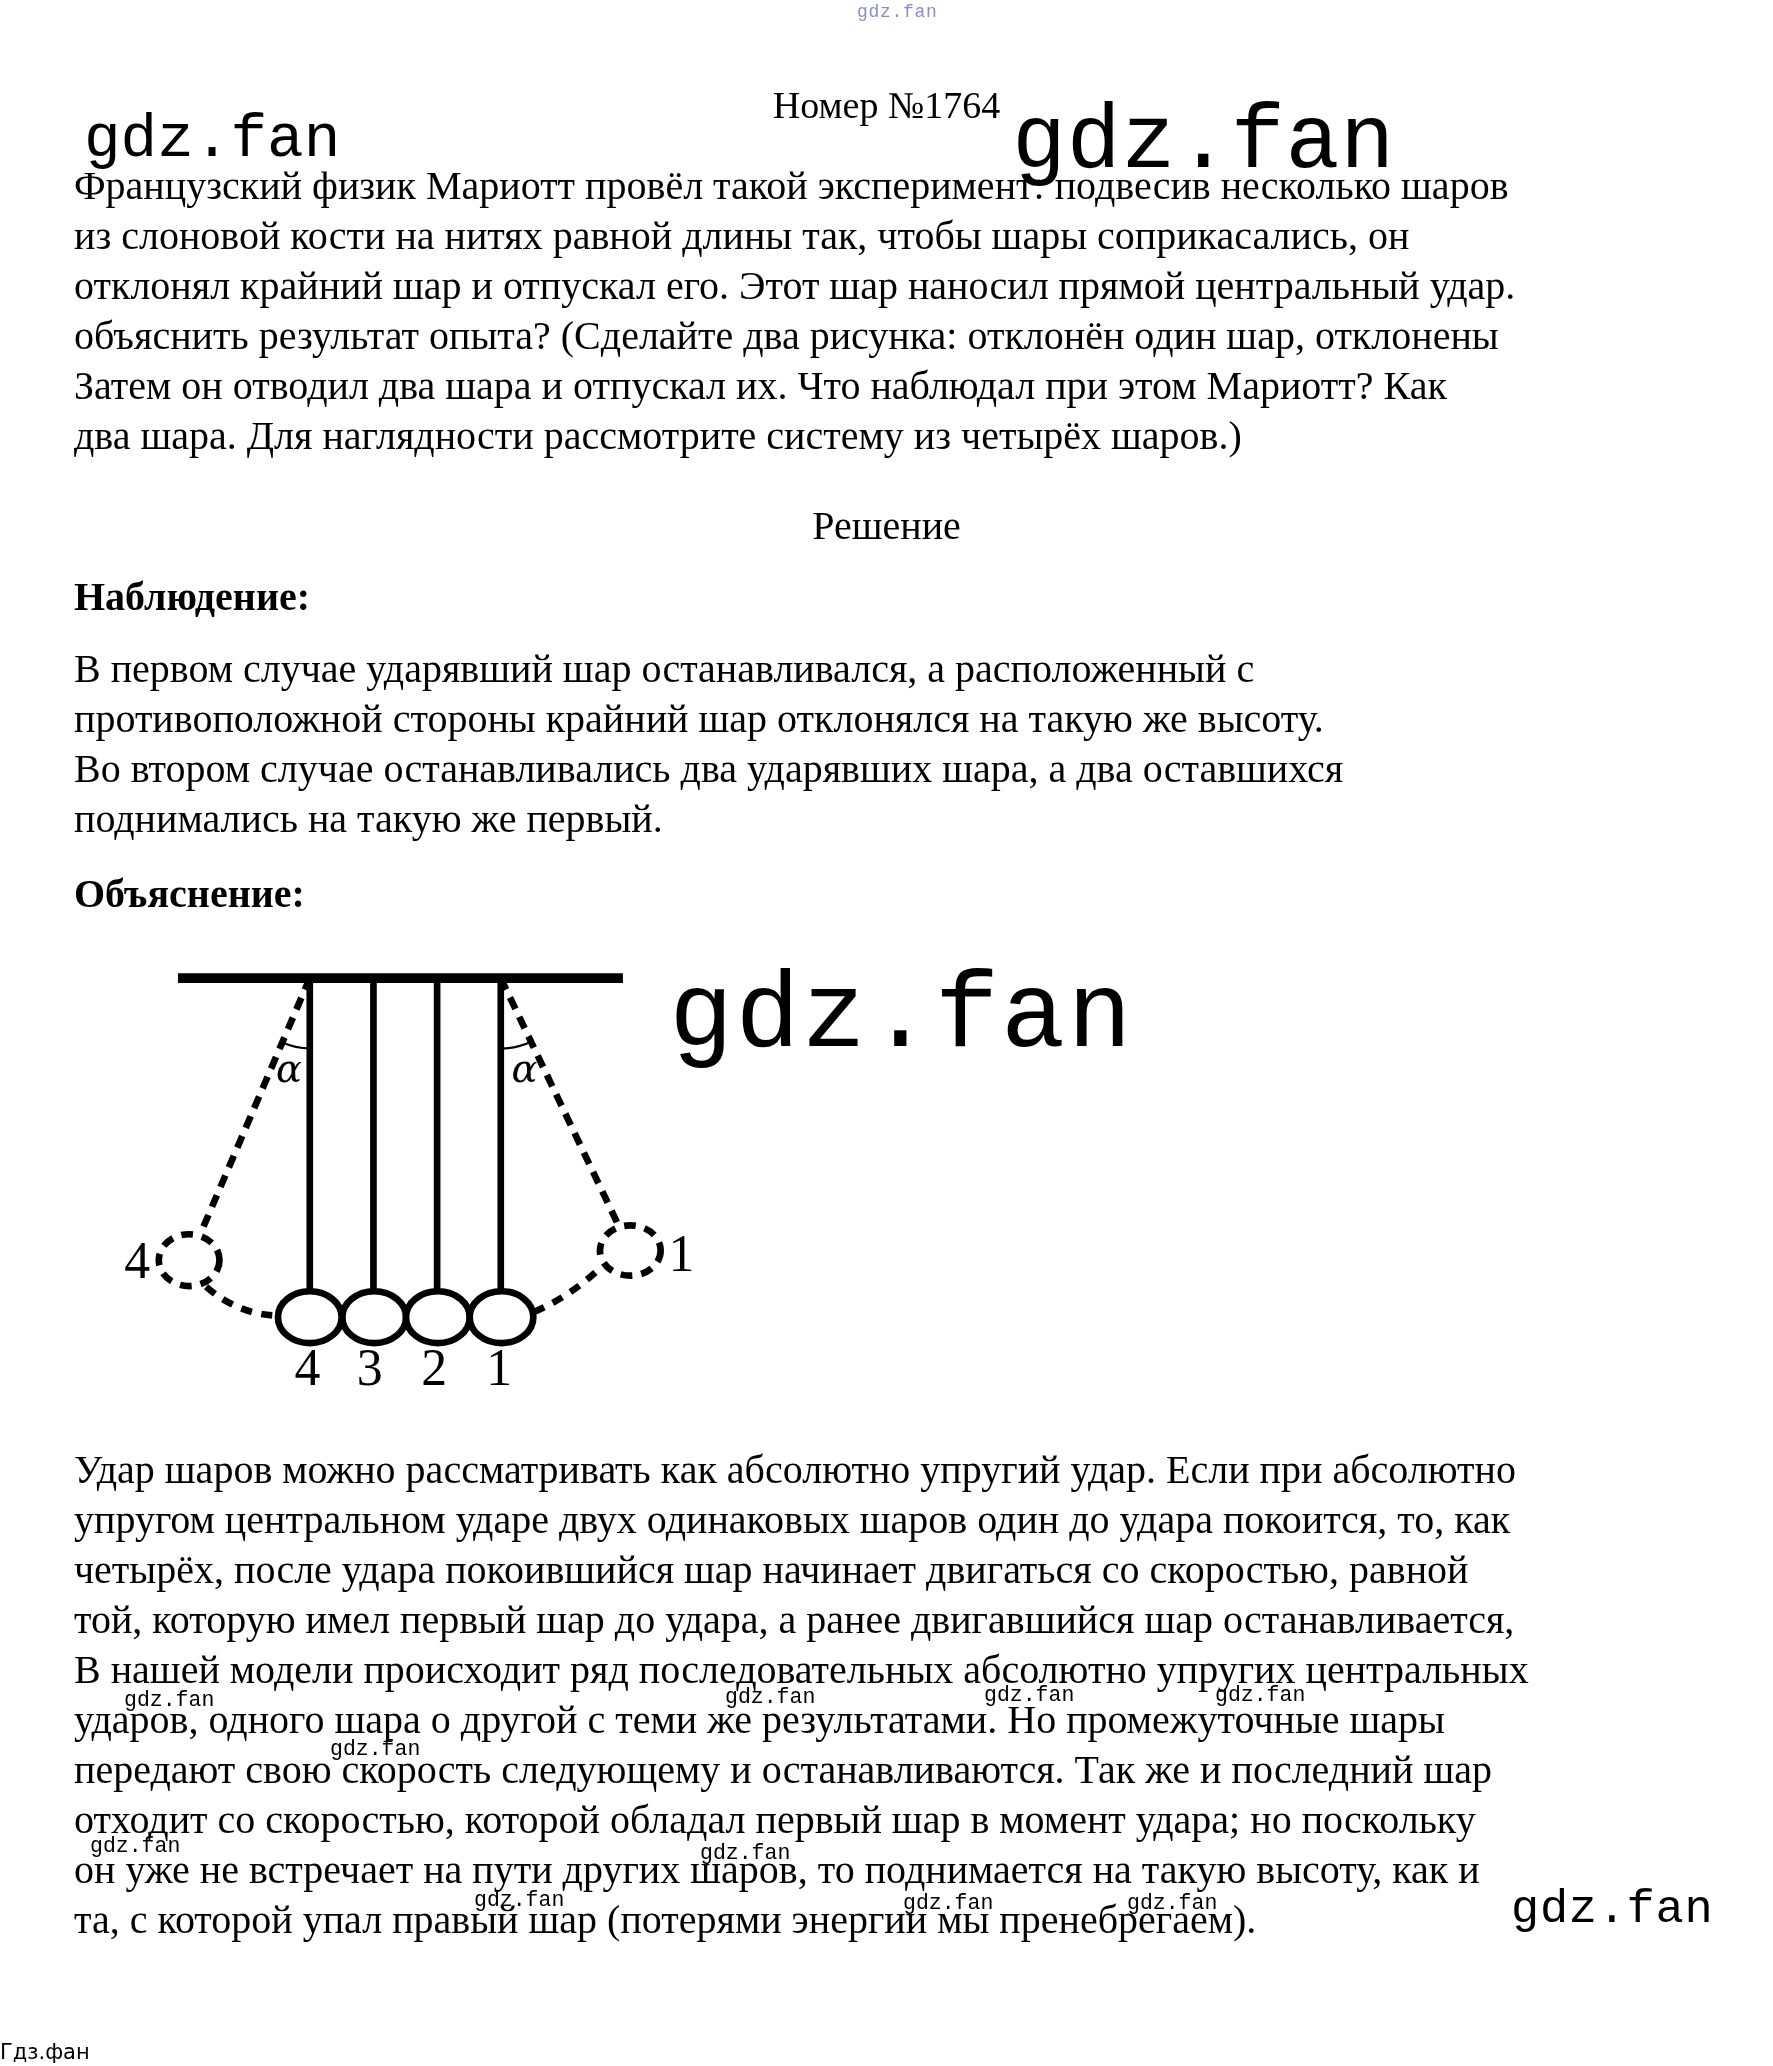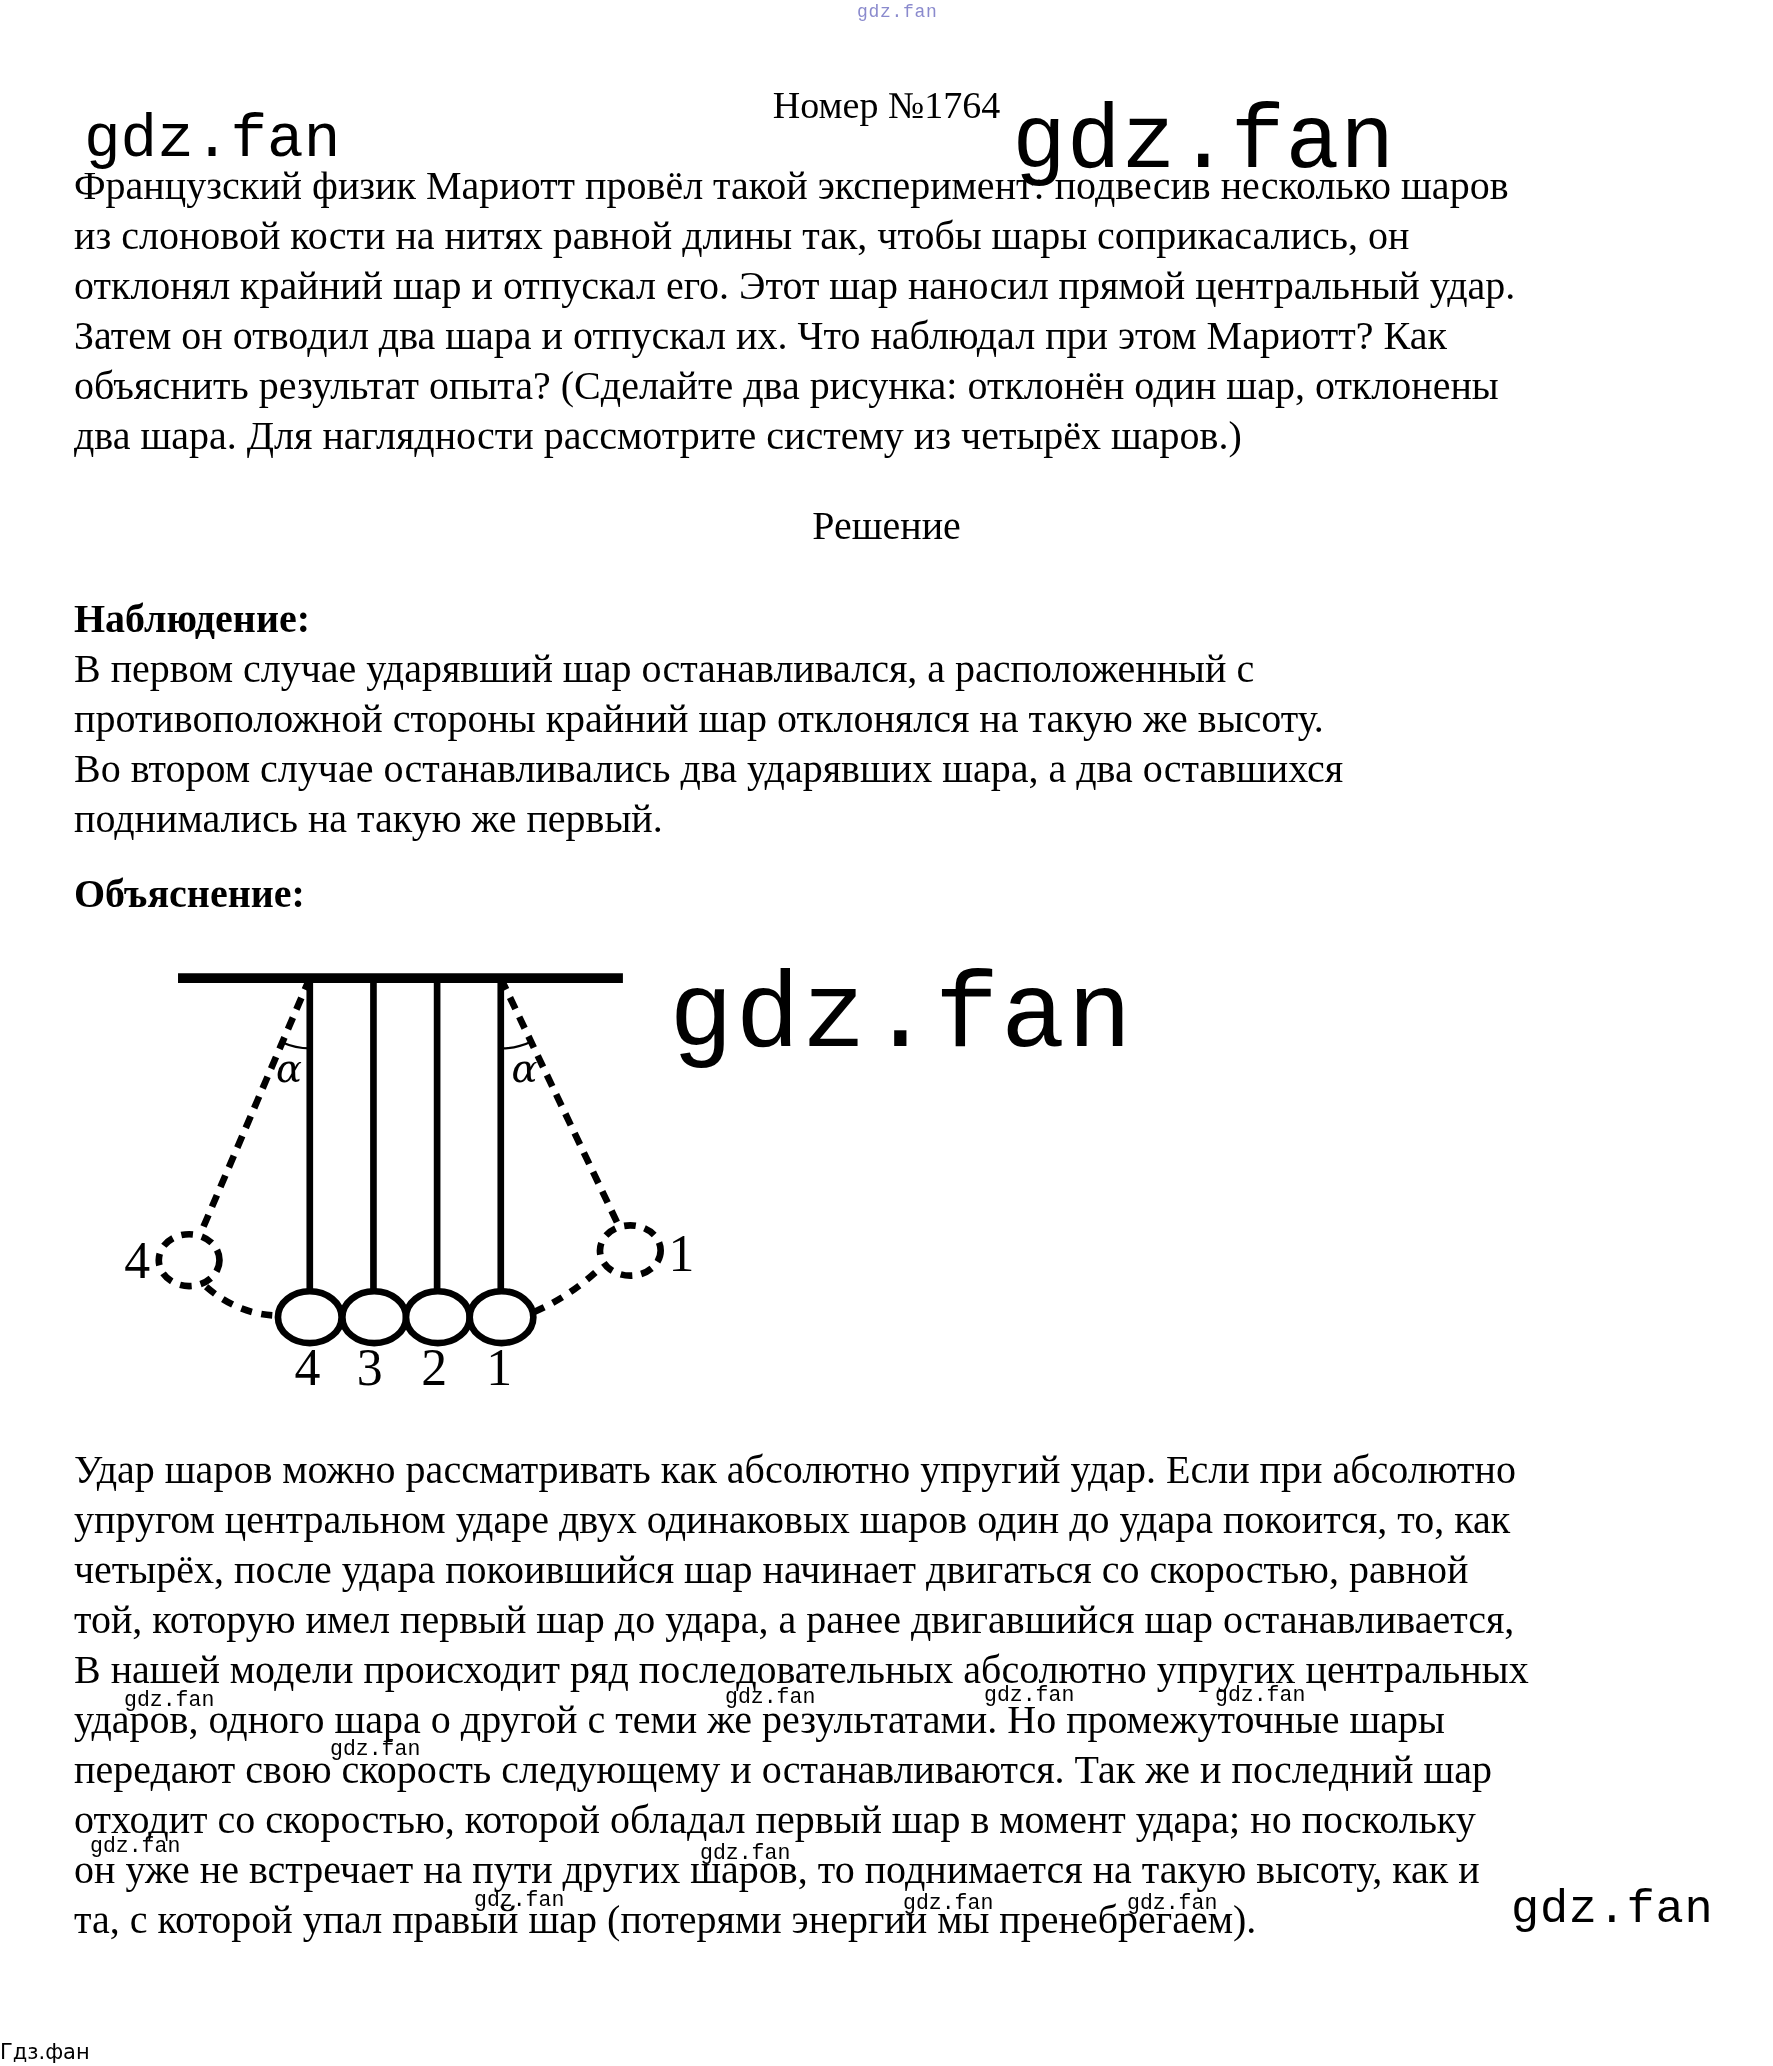--- a/index.html
+++ b/index.html
@@ -76,28 +76,28 @@
 
 <div class="abs title">Номер №1764</div>
 
 <div class="abs wm wm-left">gdz.fan</div>
 <div class="abs wm wm-right">gdz.fan</div>
 
 <div class="abs para" style="top:161px;">
   <div>Французский физик Мариотт провёл такой эксперимент: подвесив несколько шаров</div>
   <div>из слоновой кости на нитях равной длины так, чтобы шары соприкасались, он</div>
   <div>отклонял крайний шар и отпускал его. Этот шар наносил прямой центральный удар.</div>
+  <div>объяснить результат опыта? (Сделайте два рисунка: отклонён один шар, отклонены</div>
   <div>Затем он отводил два шара и отпускал их. Что наблюдал при этом Мариотт? Как</div>
-  <div>объяснить результат опыта? (Сделайте два рисунка: отклонён один шар, отклонены</div>
   <div>два шара. Для наглядности рассмотрите систему из четырёх шаров.)</div>
 </div>
 
 <div class="abs center-heading">Решение</div>
 
-<div class="abs bold-heading" style="top:595px;text-align:center;">Наблюдение:</div>
+<div class="abs bold-heading" style="top:573px;text-align:center;">Наблюдение:</div>
 <div class="abs para" style="top:644px;">
   <div>В первом случае ударявший шар останавливался, а расположенный с</div>
   <div>противоположной стороны крайний шар отклонялся на такую же высоту.</div>
   <div>Во втором случае останавливались два ударявших шара, а два оставшихся</div>
   <div>поднимались на такую же первый.</div>
 </div>
 <div class="abs bold-heading" style="top:846px;margin-top:24px;">Объяснение:</div>
 
 <svg class="abs diagram" width="607" height="459" viewBox="0 0 820 620">
 

